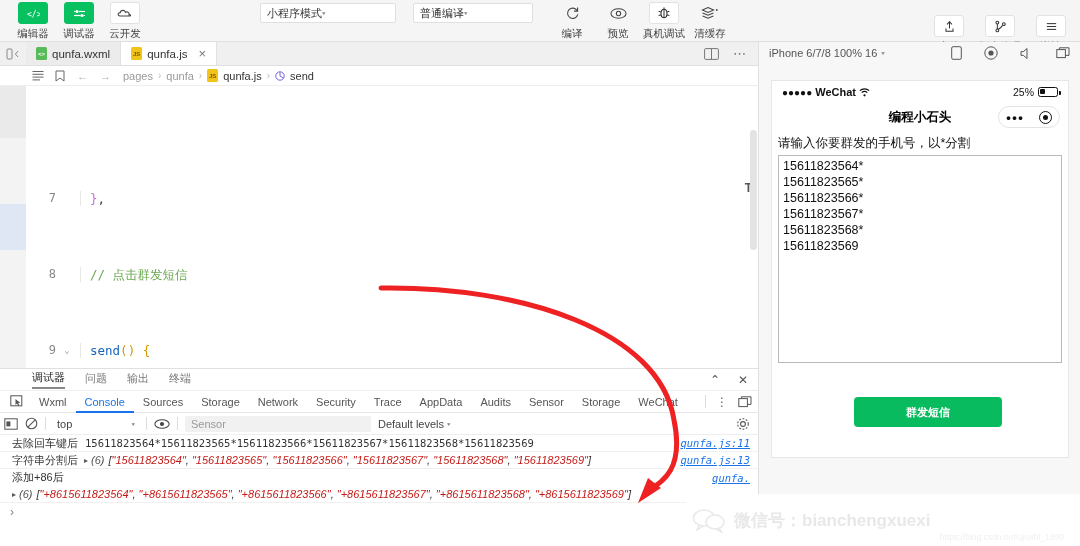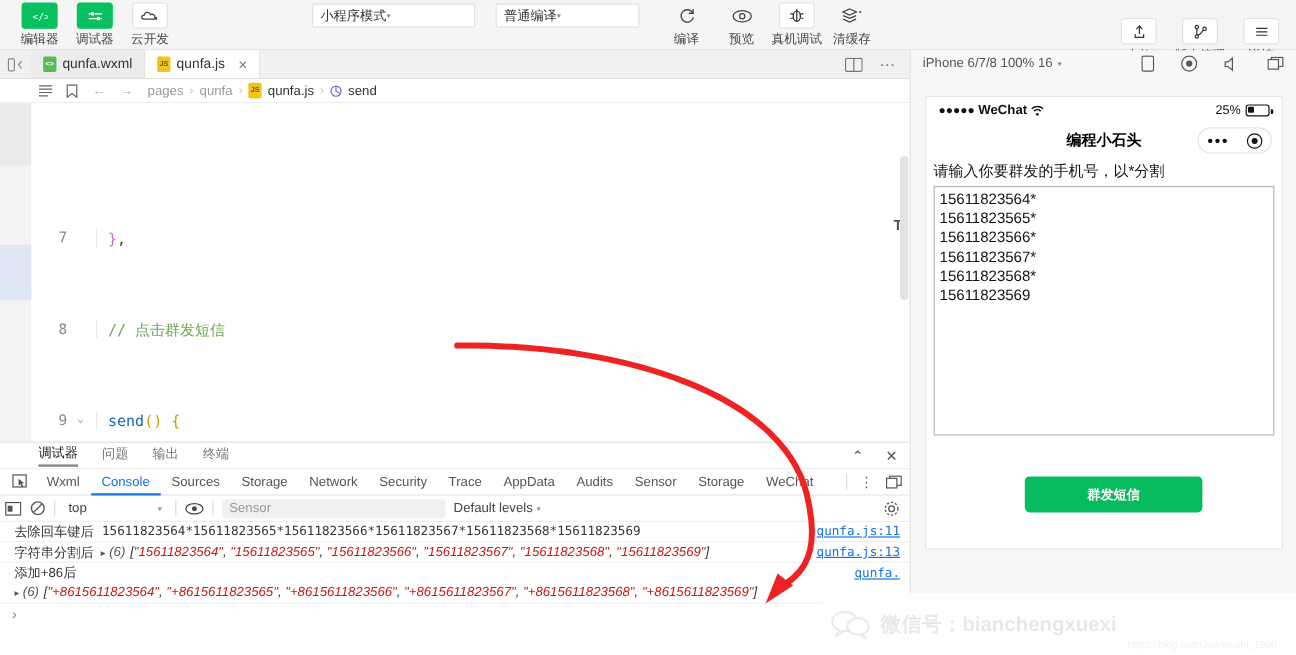--- a/index.html
+++ b/index.html
@@ -128,21 +128,21 @@
   .dt-filter { height:22px; display:flex; align-items:center; border-bottom:1px solid #eee; padding-left:4px; gap:7px; position:relative;}
   .ctx-sel { display:flex; align-items:center; justify-content:space-between; width:86px; font-size:11px; color:#444; padding:0 4px; cursor:pointer;}
   .filter-box { width:186px; height:16px; background:#f1f1f1; border-radius:2px; font-size:11px; color:#999; padding:0 6px; line-height:16px; }
   .levels { font-size:11px; color:#444; display:flex; align-items:center; gap:3px; cursor:pointer;}
   .dt-filter-right { position:absolute; right:8px; color:#666; }
 
   .console-rows { font-size:11px; }
   .crowc { display:flex; align-items:center; height:17px; border-bottom:1px solid #f0f0f0; position:relative; padding-left:12px;}
   .crowc .msg { color:#333; white-space:nowrap; overflow:hidden; }
   .crowc .src { position:absolute; right:8px; color:#1a73e8; text-decoration:underline; font-size:10.5px;
-                font-family:"DejaVu Sans Mono","Liberation Mono", monospace; }
+                font-family:"DejaVu Sans Mono","Liberation Mono", monospace;font-style:italic; }
   .arrw { color:#555; font-size:8px; margin-right:3px; }
   .cnt { color:#555; font-style:italic; margin-right:4px; }
   .arrstr { color:#c41a16; font-style:italic; }
   .brk { color:#333; font-style:italic; }
   .prompt { display:flex; align-items:center; padding-left:10px; height:18px; color:#888; font-size:12px;}
 
   
   .sim { position:absolute; left:758px; top:42px; width:322px; height:504px; background:#f7f7f7; border-left:1px solid #e0e0e0; }
   .sim-bar { height:22px; display:flex; align-items:center; padding:0 10px; font-size:11px; color:#555; }
   .sim-bar .dev { display:flex; align-items:center; gap:4px; cursor:pointer;text-align:center;}

